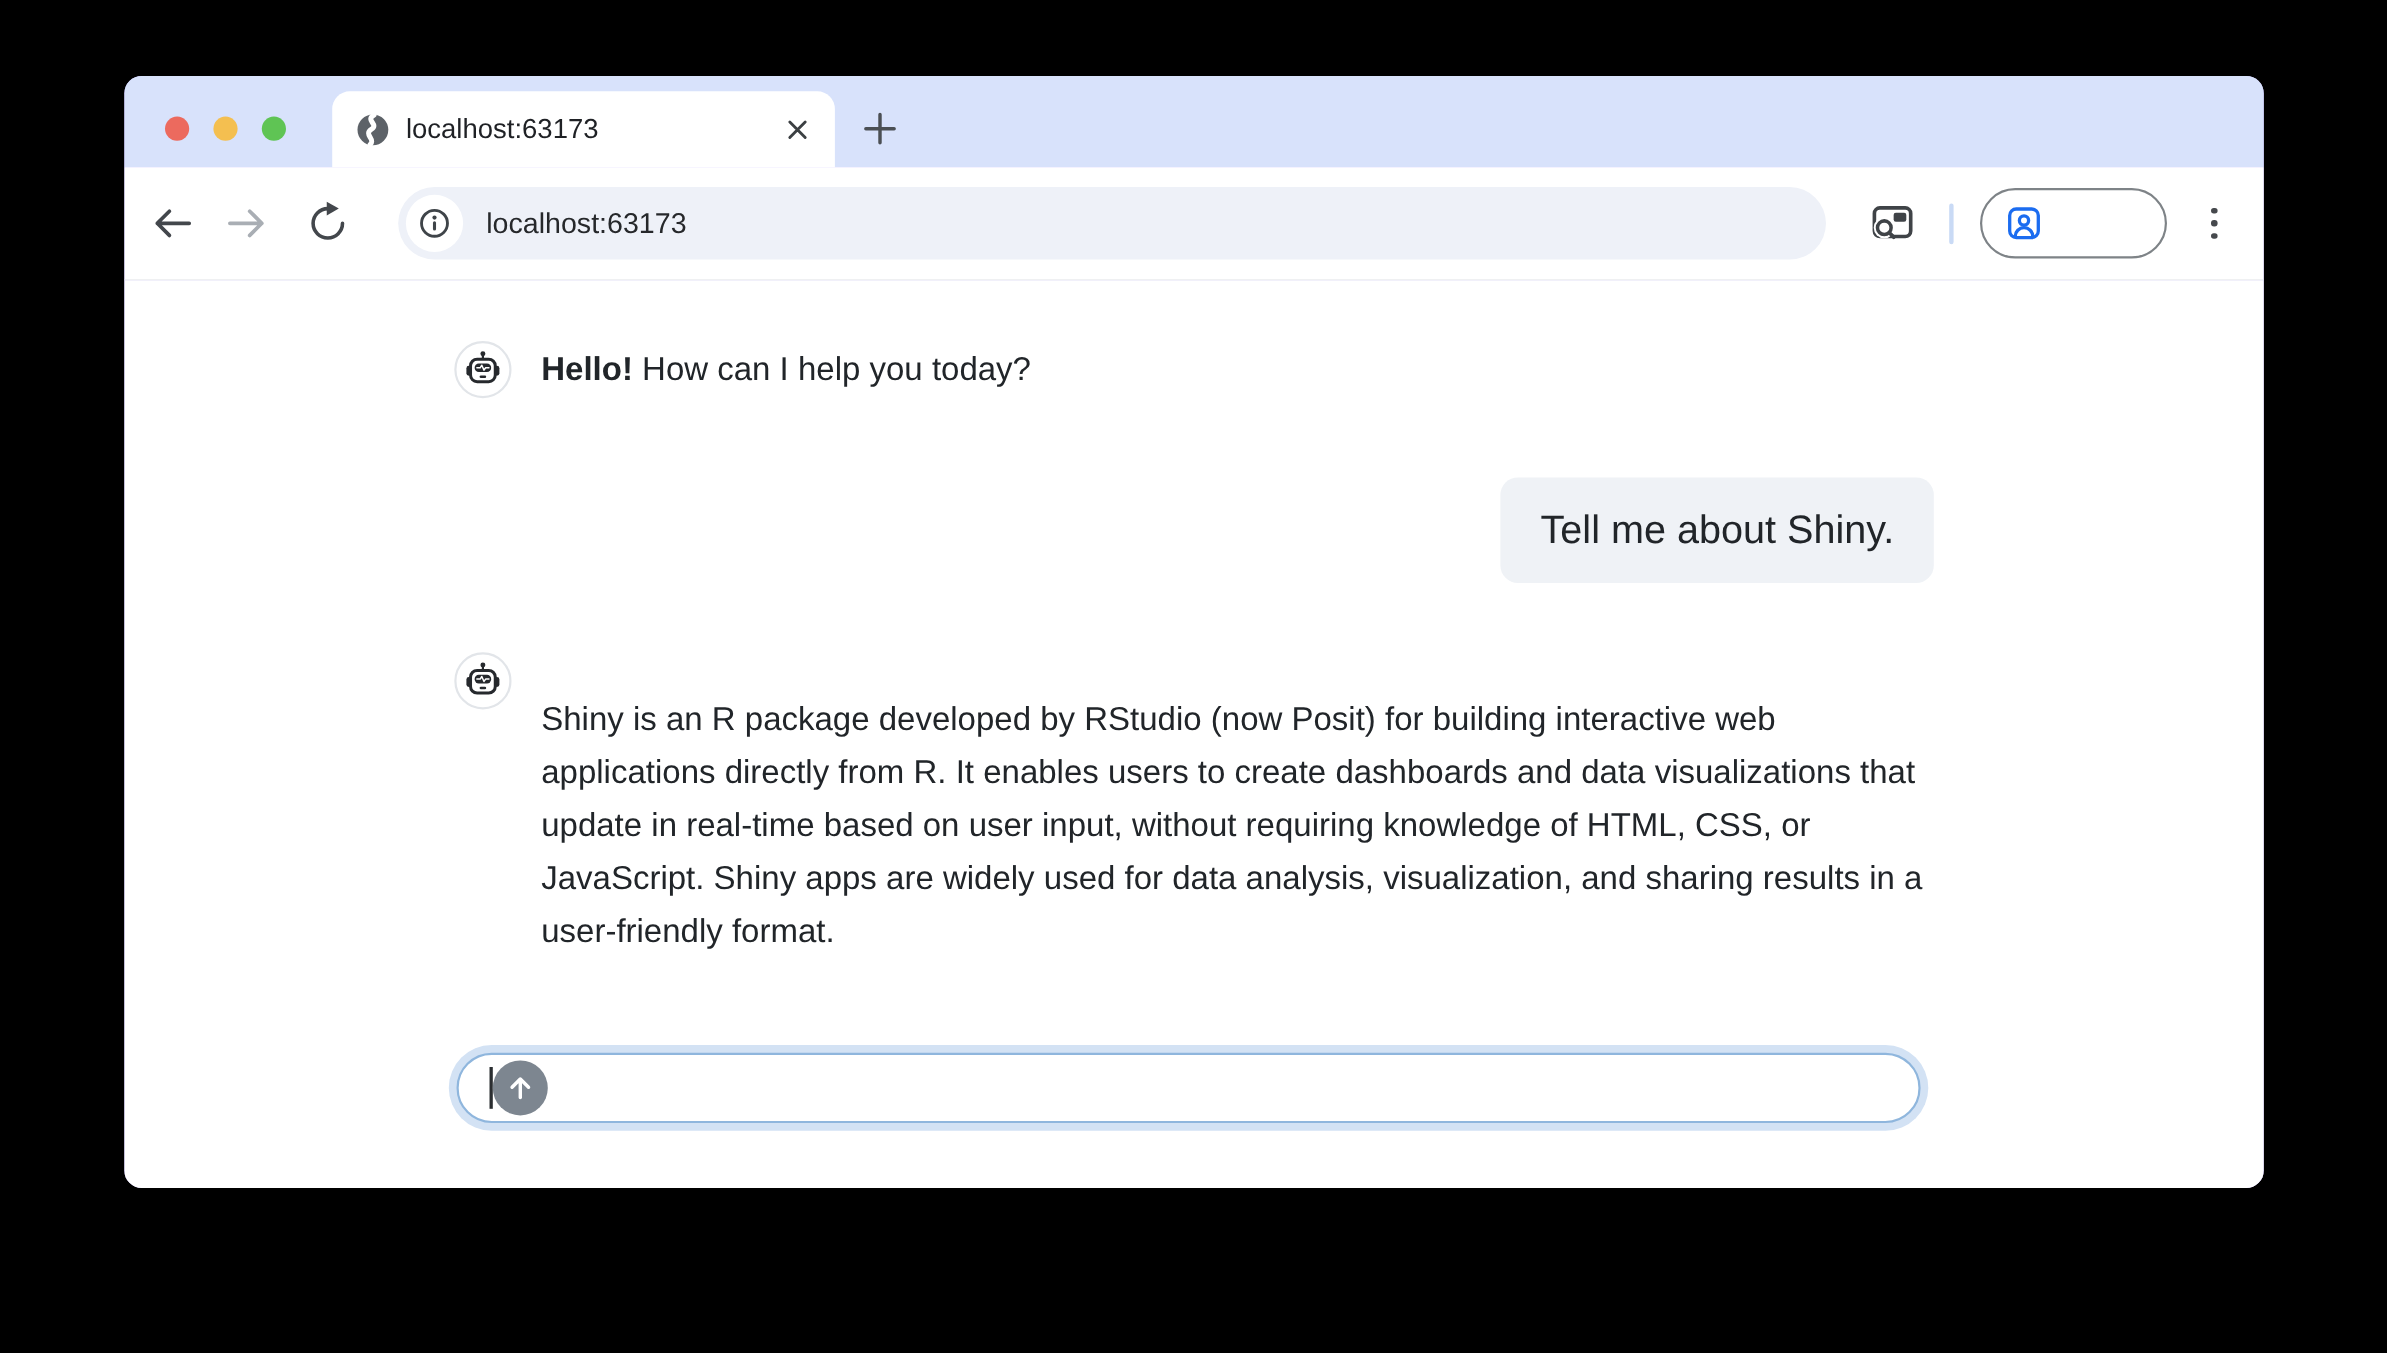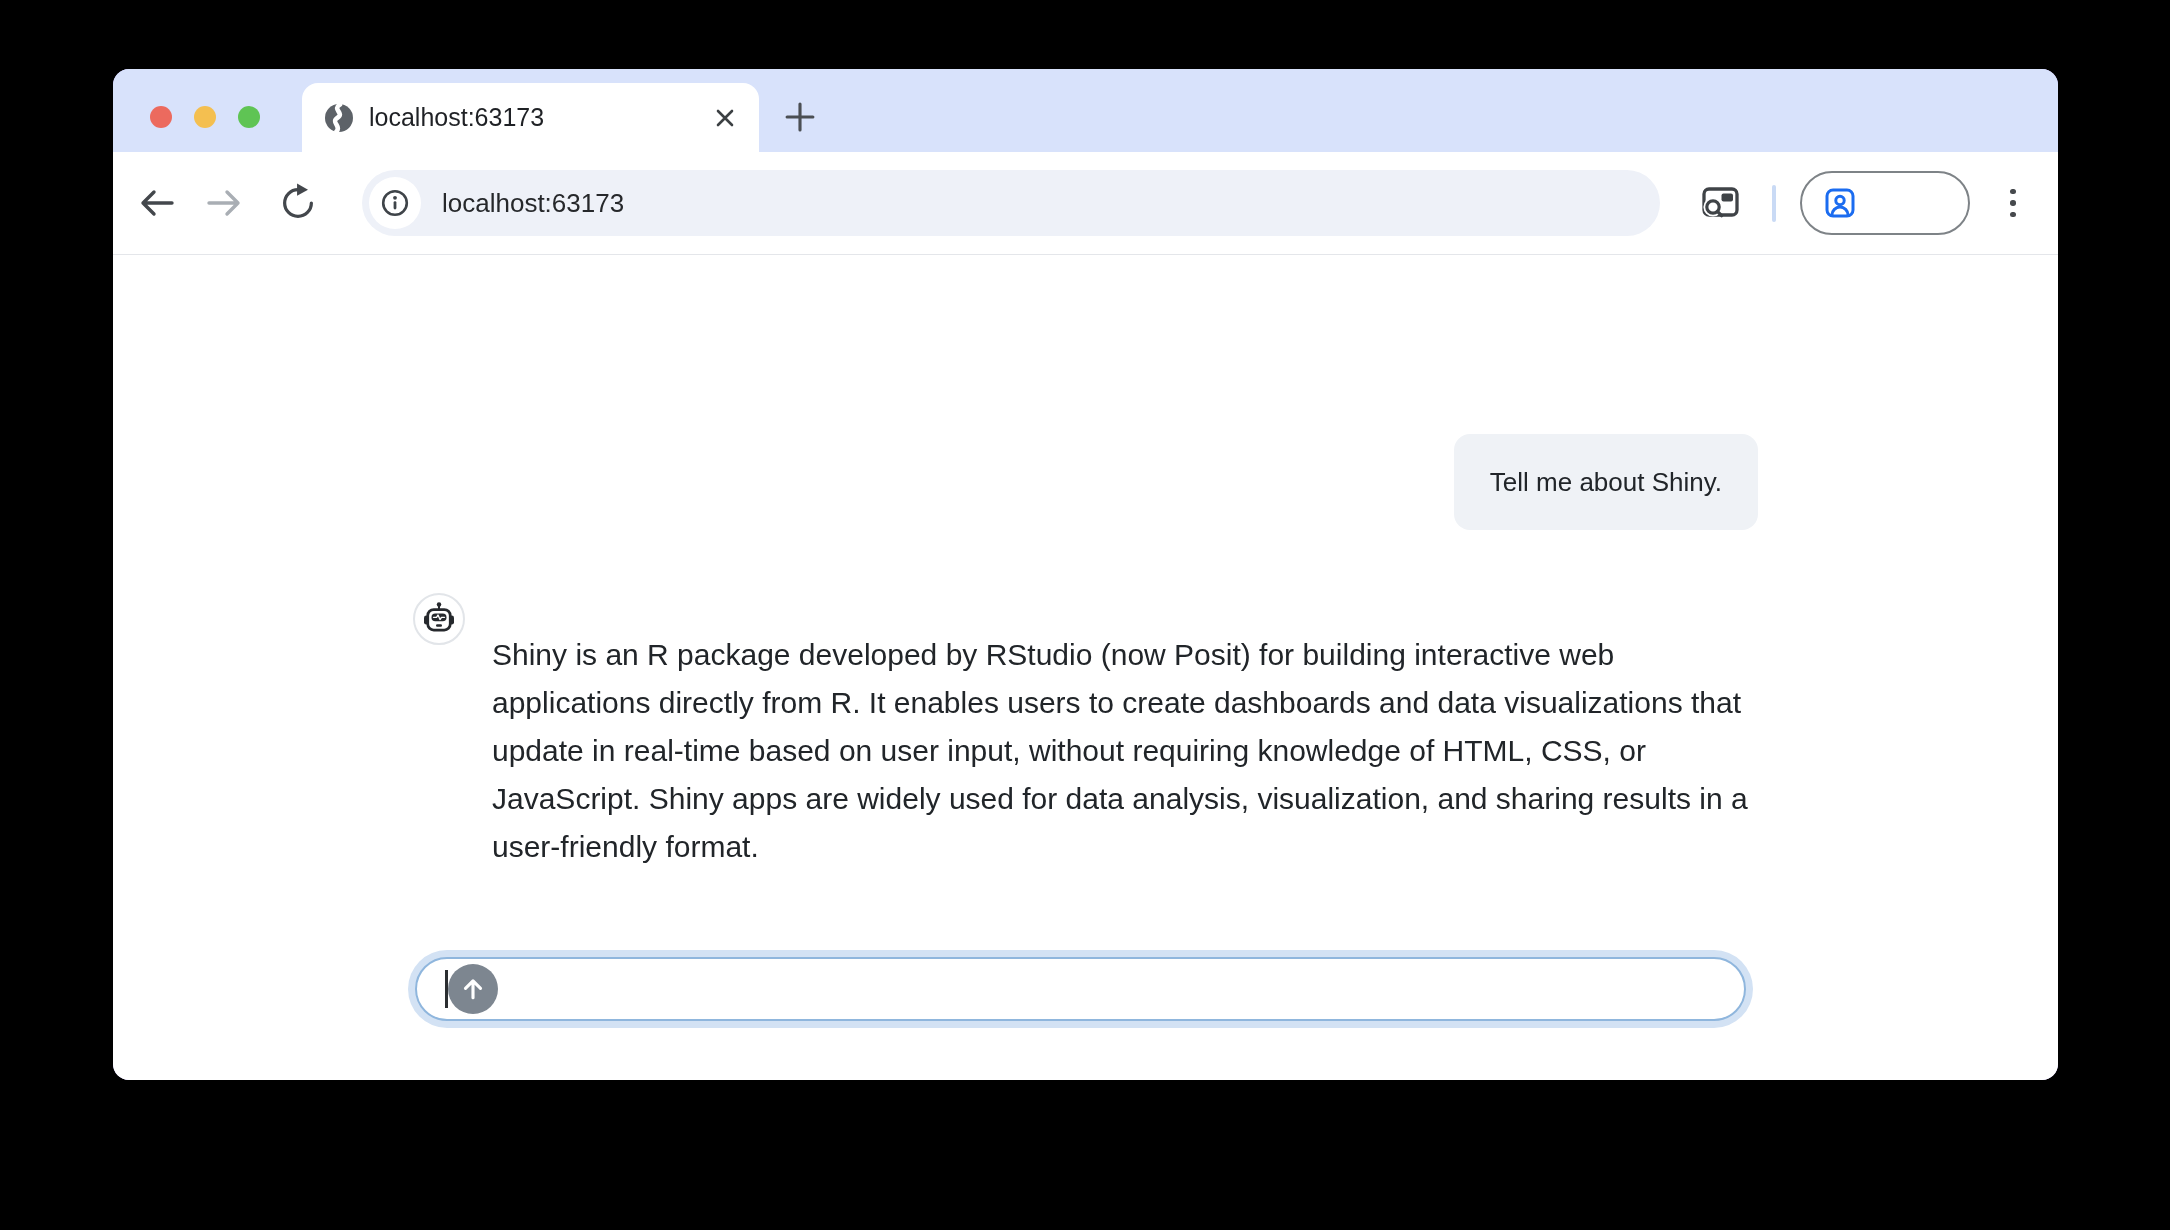--- a/index.html
+++ b/index.html
@@ -54,21 +54,21 @@
   }
   .msg-row{position:absolute;left:0;display:flex;gap:27px;}
   .row-hello{top:55px;align-items:center;}
   .row-long{top:336px;align-items:flex-start;}
   .row-long .avatar{margin-top:2px;}
   .msg-text{font-size:30px;color:#212529;line-height:48px;}
   .msg-text b{font-weight:bold;}
   .paragraph{width:1266px;margin-top:40px;}
   .bubble{
     position:absolute;top:179px;right:0;background:#eff2f6;border-radius:16px;
-    padding:30px 36px;font-size:26px;color:#212529;line-height:36px;
+    padding:30px 36px;font-size:36px;color:#212529;line-height:36px;
   }
   
   .inputwrap{
     position:absolute;top:702px;left:2px;width:1331px;height:64px;background:#fff;
     border:2px solid #8fb6dd;border-radius:34px;box-shadow:0 0 0 7px #d3e2f4;
     box-sizing:border-box;display:flex;align-items:center;
   }
   .caret{width:2.5px;height:38px;background:#2b2e31;margin-left:28px;flex:none;}
   .chat-input{
     flex:1;border:none;outline:none;background:transparent;margin-left:3px;
@@ -168,20 +168,35 @@
         <div class="kdot"></div>
           <div class="kdot"></div>
           <div class="kdot"></div>
       </div>
     </div>
   </div>
 
   <div class="content">
     <div class="chat">
 
+      <div class="msg-row row-hello">
+        <div class="avatar">
+          <svg width="36" height="36" viewBox="0 0 72 72">
+            <rect x="34" y="7" width="4" height="11" fill="#26292d"></rect>
+            <circle cx="36" cy="7" r="4.5" fill="#26292d"></circle>
+            <rect x="6" y="29" width="9" height="18" rx="4.5" fill="#26292d"></rect>
+            <rect x="57" y="29" width="9" height="18" rx="4.5" fill="#26292d"></rect>
+            <rect x="13.5" y="17" width="45" height="41" rx="12" fill="#fff" stroke="#26292d" stroke-width="5.5"></rect>
+            <rect x="21" y="25" width="30" height="15.5" rx="7.5" fill="#26292d"></rect>
+            <polyline points="25,32.7 31,32.7 34,28 38,37 41,32.7 47,32.7" stroke="#fff" stroke-width="2.7" fill="none" stroke-linecap="round" stroke-linejoin="round"></polyline>
+            <rect x="30" y="46.5" width="12" height="4.8" rx="2.4" fill="#26292d"></rect>
+          </svg>
+        </div>
+        <div class="msg-text"><b>Hello!</b> <span>How can I help you today?</span></div>
+      </div>
 
       <div class="bubble">
         <span>Tell me about Shiny.</span>
       </div>
 
       <div class="msg-row row-long">
         <div class="avatar">
           <svg width="36" height="36" viewBox="0 0 72 72">
             <rect x="34" y="7" width="4" height="11" fill="#26292d"></rect>
             <circle cx="36" cy="7" r="4.5" fill="#26292d"></circle>

